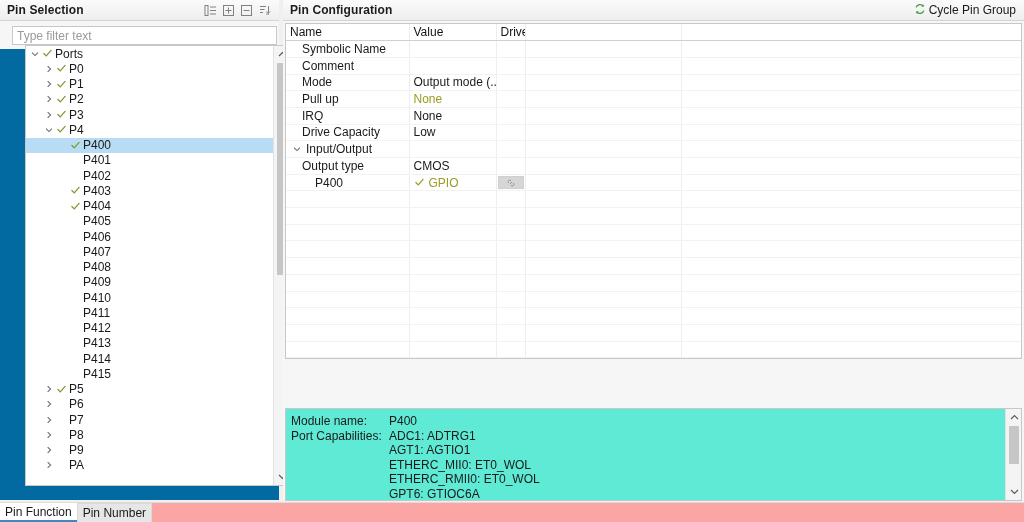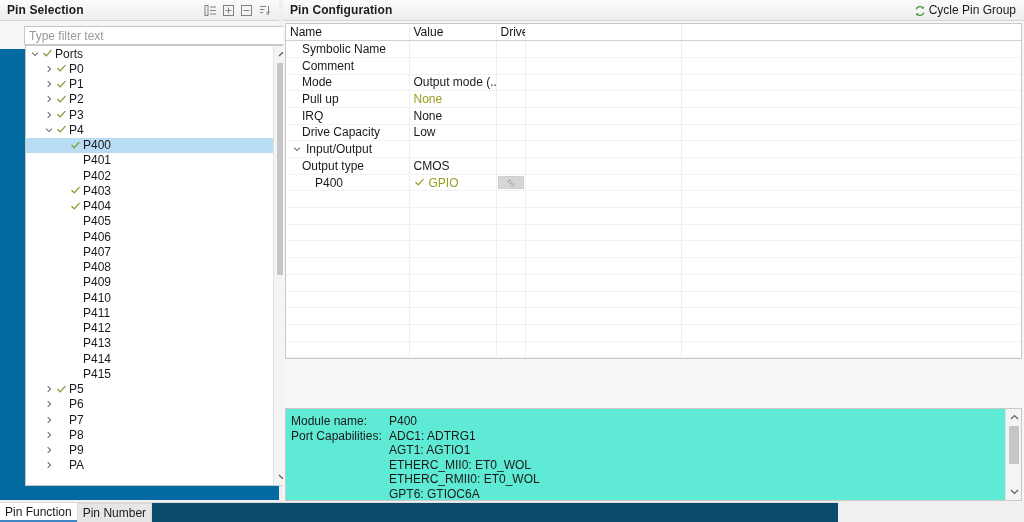--- a/index.html
+++ b/index.html
@@ -22,21 +22,21 @@
   .panel-header {
     height: 21px; display: flex; align-items: center;
     background: linear-gradient(#fbfbfb, #eeeeee);
     border-bottom: 1px solid #d4d4d4;
     padding: 0 4px 0 7px;
   }
   .panel-title { font-weight: bold; font-size: 12px; color: #1c1c1c; letter-spacing: .1px; }
   .panel-header-tools { margin-left: auto; display: flex; align-items: center; gap: 5px; padding-right: 4px; }
   .tool-ic { width: 13px; height: 13px; display: block; opacity: .72; }
 
-  #filter-wrap { padding: 5px 7px 4px 24px; background: #f6f6f6; }
+  #filter-wrap { padding: 5px 7px 4px 12px; background: #f6f6f6; }
   #filter-input {
     width: 265px; height: 19px;
     border: 1px solid #c8c8c8; background: #ffffff;
     font-family: "Liberation Sans", sans-serif; font-size: 12px;
     padding: 0 4px; color: #222; outline: none;
   }
   #filter-input::placeholder { color: #9a9a9a; }
 
   #tree-box {
     position: absolute; left: 25px; top: 45px; width: 265px; height: 441px;
@@ -73,38 +73,38 @@
     background: #f4f4f4; color: #5c5c5c;
   }
   .vscroll .sb-btn.down { position: absolute; bottom: 0; left: 0; }
   .vscroll .sb-thumb {
     position: absolute; left: 3px; width: 10px;
     background: #c6c6c6; border-radius: 1px;
   }
 
   
   #bottom-tabs {
-    position: absolute; left: 0; top: 502px; width: 838px; height: 20px;
-    background: #0c4a6e; display: flex; align-items: flex-end;
+    position: absolute; left: 0; top: 502px; width: 1024px; height: 20px;
+    background: #fca5a5; display: flex; align-items: flex-end;
     border-top: 1px solid #dcdcdc;
   }
   .tab {
     height: 19px; padding: 0 5px; display: flex; align-items: center;
     font-size: 12px; color: #1a1a1a; background: #f0f0f0; cursor: default;
   }
   .tab.active { background: #ffffff; border-bottom: 2px solid #3f87c4; }
   .tab.inactive { background: #e6e6e6; border: 1px solid #dadada; border-bottom: none; }
 
   
   #right-panel {
     position: absolute; left: 283px; top: 0; width: 741px; height: 500px;
     background: #f6f6f6;
   }
   #cycle-pin-group {
-    margin-left: auto; display: flex; align-items: flex-end; gap: 3px;
+    margin-left: auto; display: flex; align-items: flex-start; gap: 3px;
     font-size: 12px; color: #1a1a1a; padding-right: 4px;
   }
 
   #table-box {
     position: absolute; left: 2px; top: 23px; width: 737px; height: 336px;
     border: 1px solid #c8c8c8; background: #ffffff; overflow: hidden;
   }
   .tbl { width: 100%; border-collapse: collapse; table-layout: fixed; }
   .tbl col.c-name { width: 123px; }
   .tbl col.c-value { width: 87px; }

